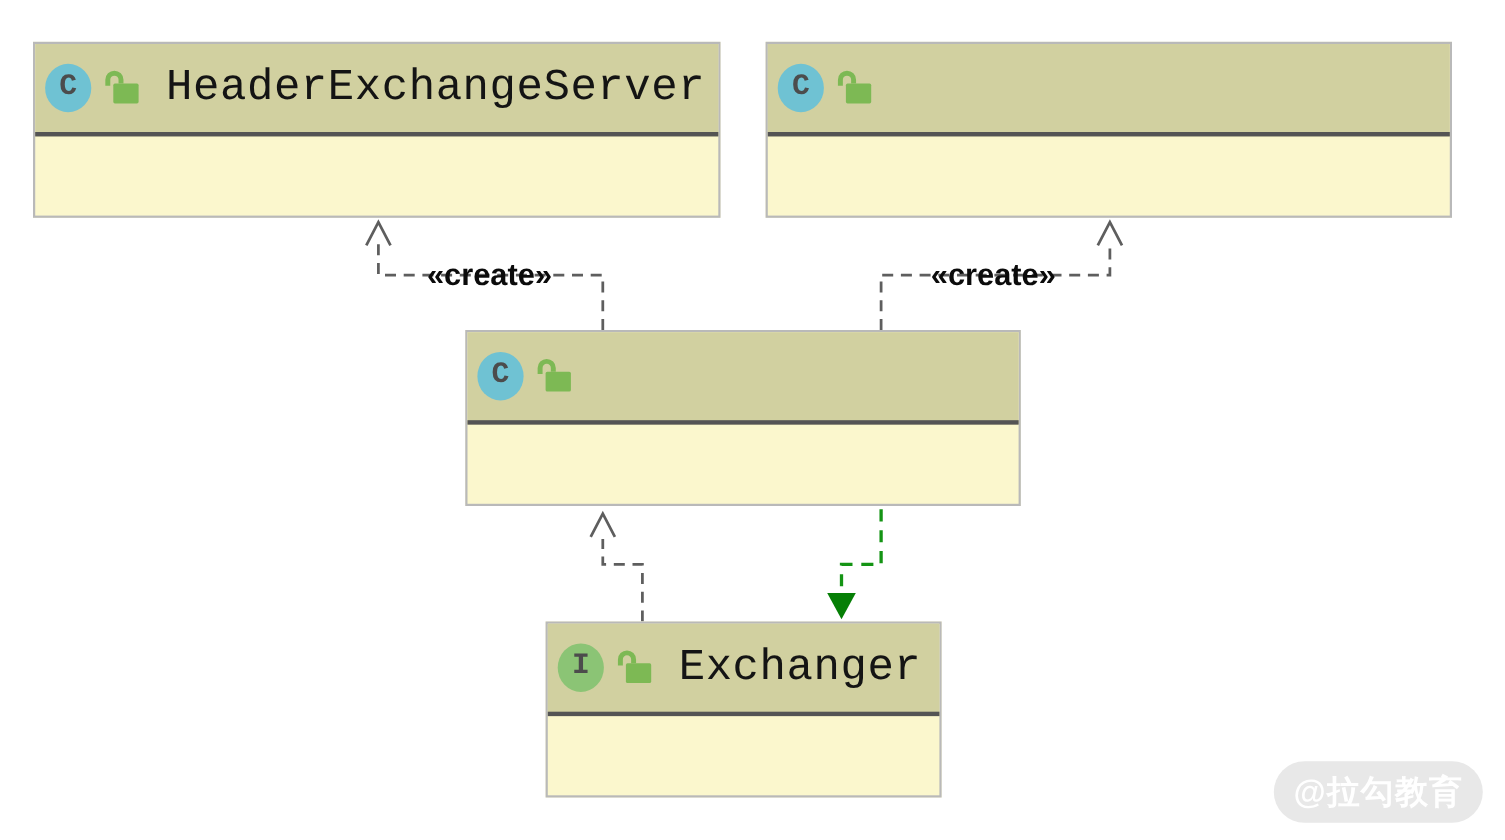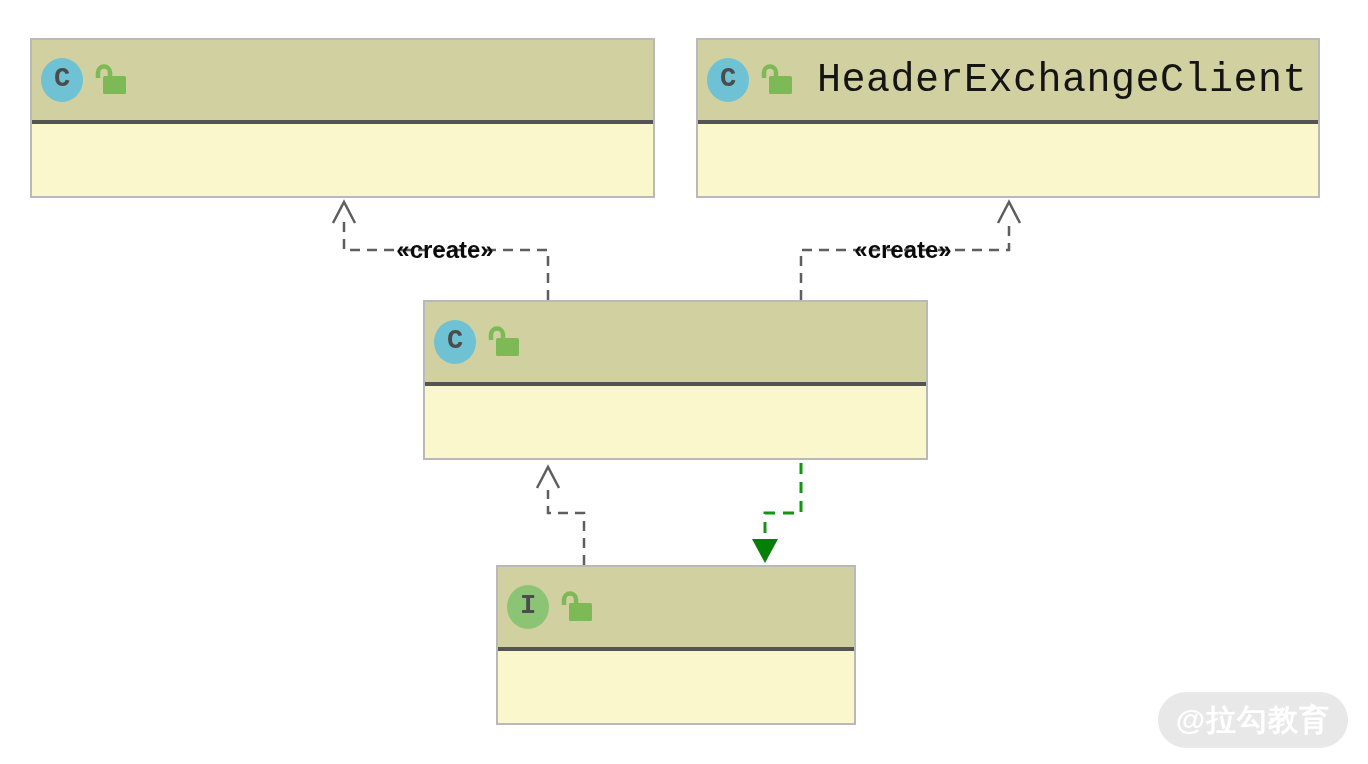--- a/index.html
+++ b/index.html
@@ -54,21 +54,21 @@
 
   
   #edges-layer {
     position:absolute; left:0; top:0;
     width:1368px; height:764px;
     pointer-events:none;
   }
   .edge-label {
     position:absolute;
     transform:translate(-50%,-50%);
-    font-size:24px;
+    font-size:28px;
     font-weight:700;
     color:#0b0b0b;
     white-space:nowrap;
   }
 
   
   .watermark {
     position:absolute;
     left:1158px; top:692px;
     width:190px; height:56px;
@@ -110,32 +110,32 @@
 <div class="edge-label" style="left:445px; top:250px;">«create»</div>
 <div class="edge-label" style="left:903px; top:250px;">«create»</div>
 
 <div class="uml-box kind-class" style="left:30px; top:38px; width:625px; height:160px;">
   <div class="uml-header">
     <div class="icon-circle">C</div>
     <svg class="lock-icon" width="36" height="34" viewBox="0 0 36 34">
       <path d="M6,15 V9.5 A6,6 0 0 1 18,9.5 V13" stroke="#7db954" stroke-width="4.5" fill="none"></path>
       <rect x="11" y="13" width="23" height="18" rx="1.5" fill="#7db954"></rect>
     </svg>
+    <span class="uml-title">HeaderExchangeServer</span>
   </div>
   <div class="uml-body"></div>
 </div>
 
 <div class="uml-box kind-class" style="left:696px; top:38px; width:624px; height:160px;">
   <div class="uml-header">
     <div class="icon-circle">C</div>
     <svg class="lock-icon" width="36" height="34" viewBox="0 0 36 34">
       <path d="M6,15 V9.5 A6,6 0 0 1 18,9.5 V13" stroke="#7db954" stroke-width="4.5" fill="none"></path>
       <rect x="11" y="13" width="23" height="18" rx="1.5" fill="#7db954"></rect>
     </svg>
-    <span class="uml-title">HeaderExchangeClient</span>
   </div>
   <div class="uml-body"></div>
 </div>
 
 <div class="uml-box kind-class" style="left:423px; top:300px; width:505px; height:160px;">
   <div class="uml-header">
     <div class="icon-circle">C</div>
     <svg class="lock-icon" width="36" height="34" viewBox="0 0 36 34">
       <path d="M6,15 V9.5 A6,6 0 0 1 18,9.5 V13" stroke="#7db954" stroke-width="4.5" fill="none"></path>
       <rect x="11" y="13" width="23" height="18" rx="1.5" fill="#7db954"></rect>
@@ -144,19 +144,20 @@
   <div class="uml-body"></div>
 </div>
 
 <div class="uml-box kind-interface" style="left:496px; top:565px; width:360px; height:160px;">
   <div class="uml-header">
     <div class="icon-circle">I</div>
     <svg class="lock-icon" width="36" height="34" viewBox="0 0 36 34">
       <path d="M6,15 V9.5 A6,6 0 0 1 18,9.5 V13" stroke="#7db954" stroke-width="4.5" fill="none"></path>
       <rect x="11" y="13" width="23" height="18" rx="1.5" fill="#7db954"></rect>
     </svg>
+    <span class="uml-title">Exchanger</span>
   </div>
   <div class="uml-body"></div>
 </div>
 
 <div class="watermark">
   <span>@拉勾教育</span>
 </div>
 
 </body></html>

